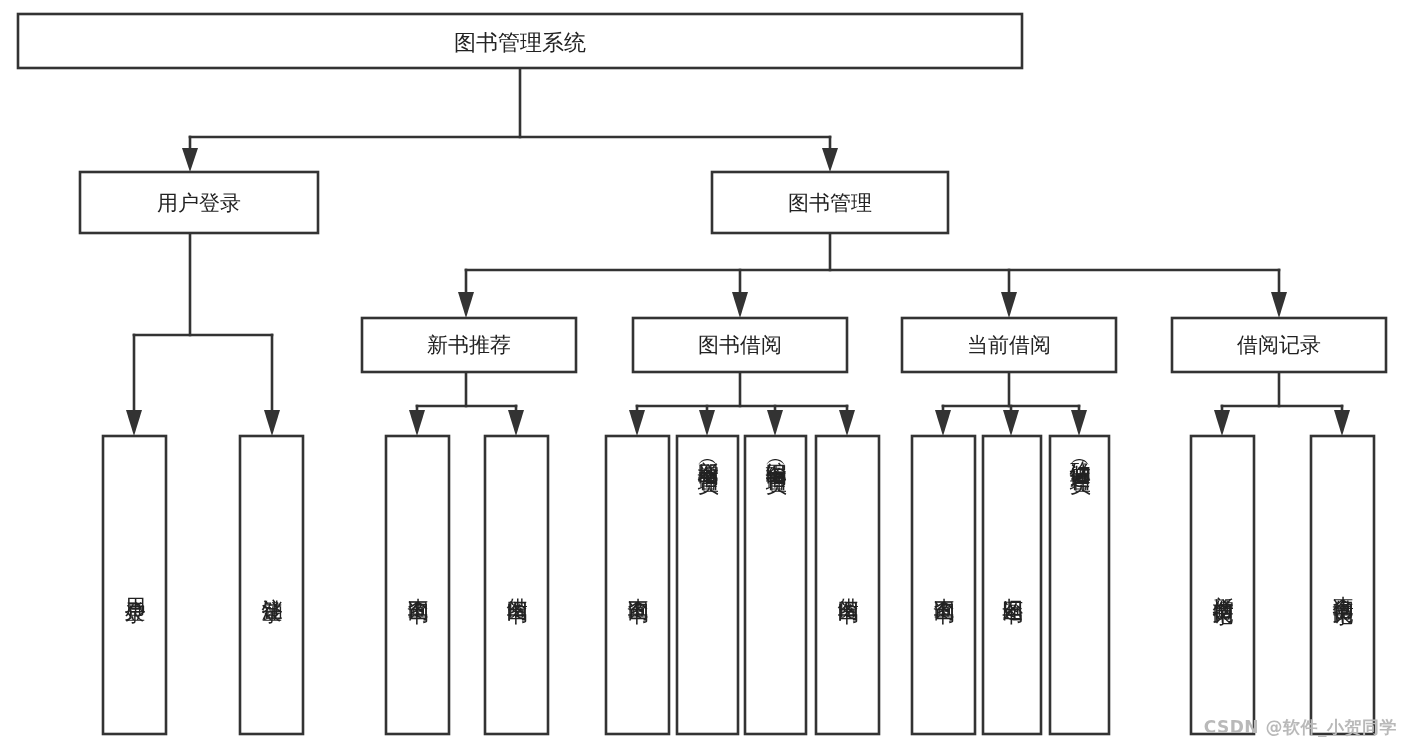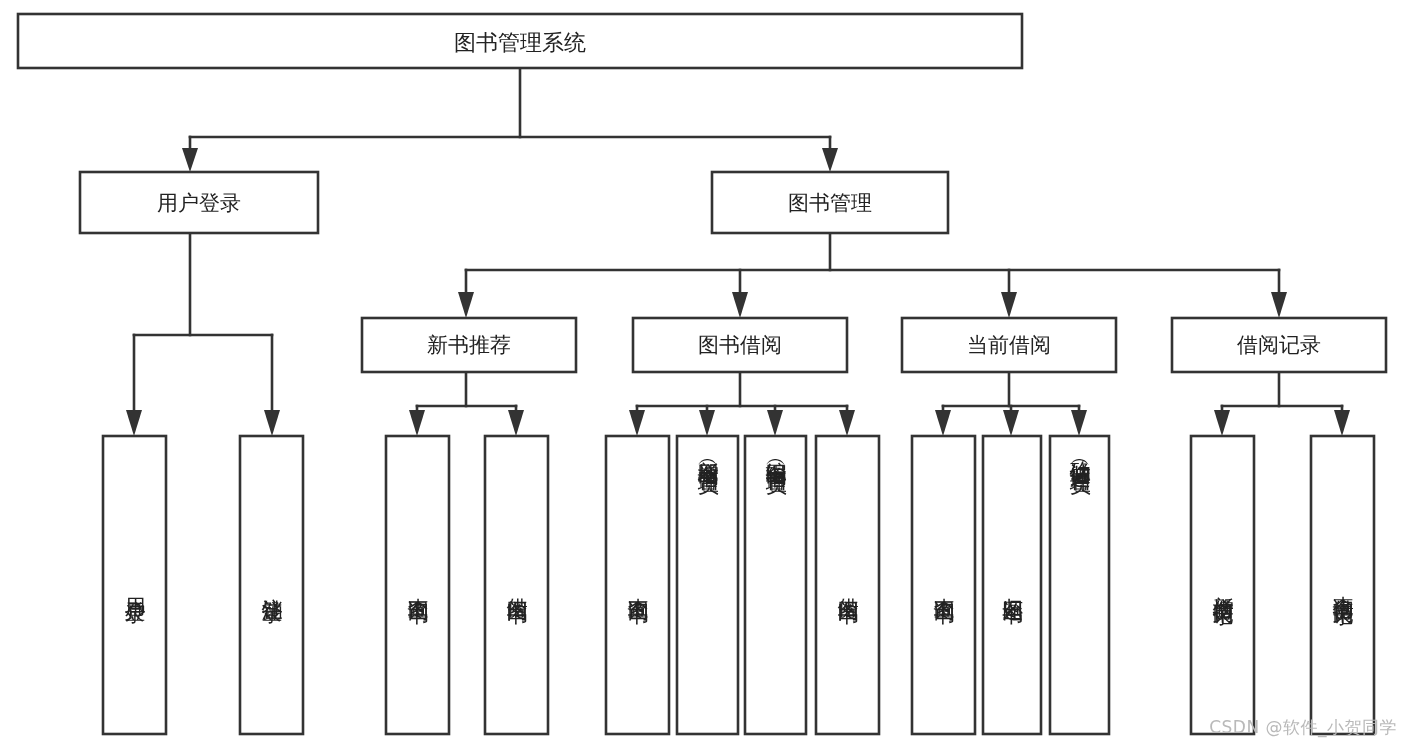--- a/index.html
+++ b/index.html
@@ -78,20 +78,21 @@
   }
   .watermark {
     position: absolute;
     right: 8px;
     bottom: 8px;
     font-family: "DejaVu Sans", "Liberation Sans", sans-serif;
     font-size: 17px;
     color: #b9b9b9;
     letter-spacing: 0.5px;
     white-space: nowrap;
+    font-weight: bold;
   }
 </style>
 </head>
 <body>
 
 <div id="diagram-root">
 
   <svg id="structure-chart" viewBox="0 0 1405 747">
 
     <g>

